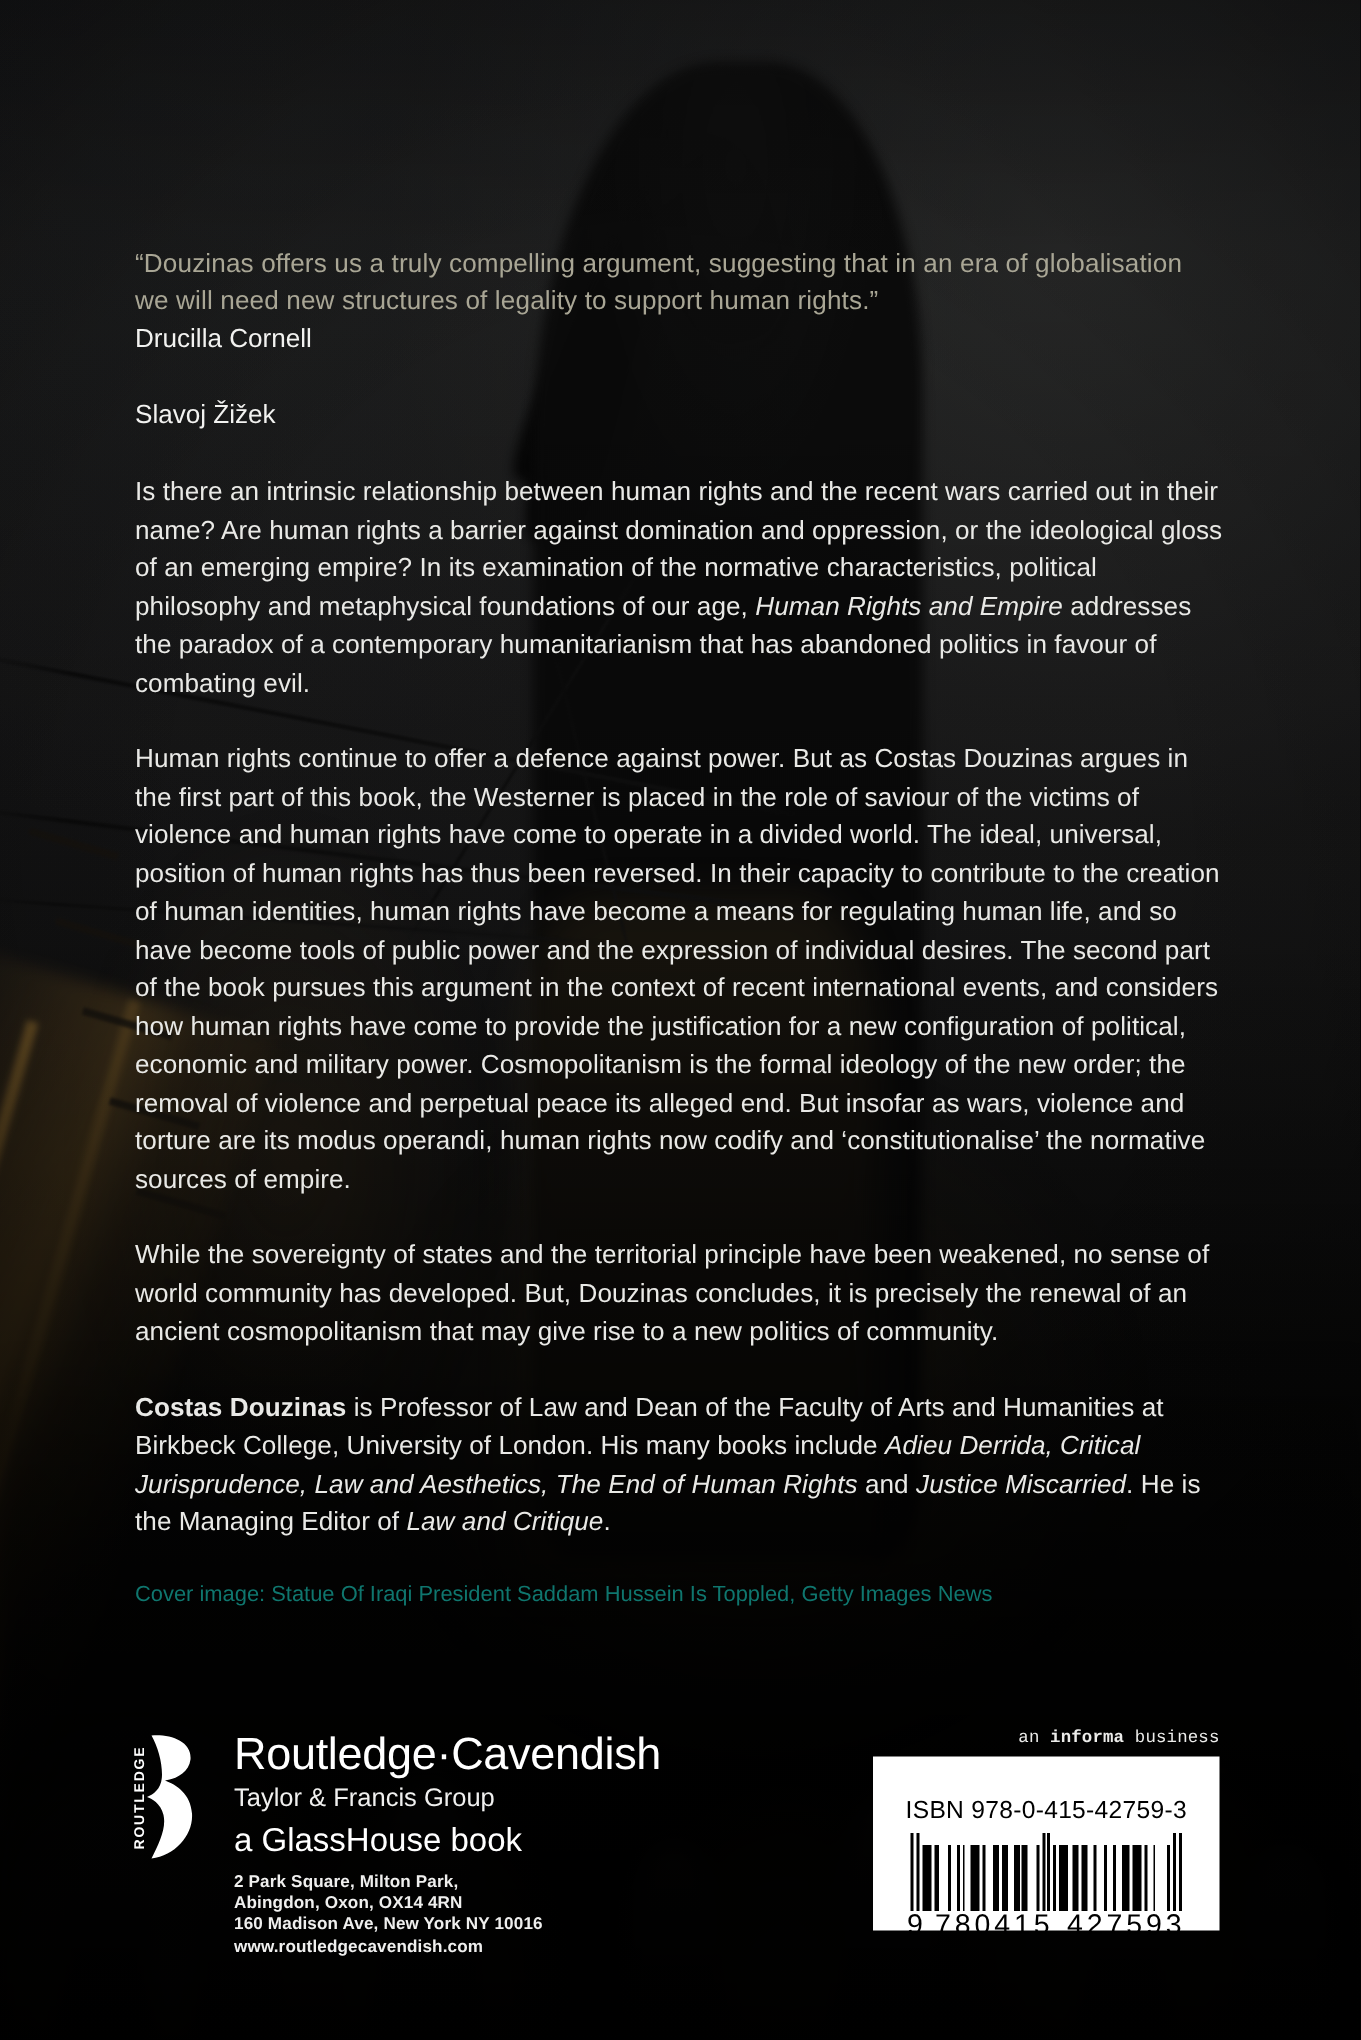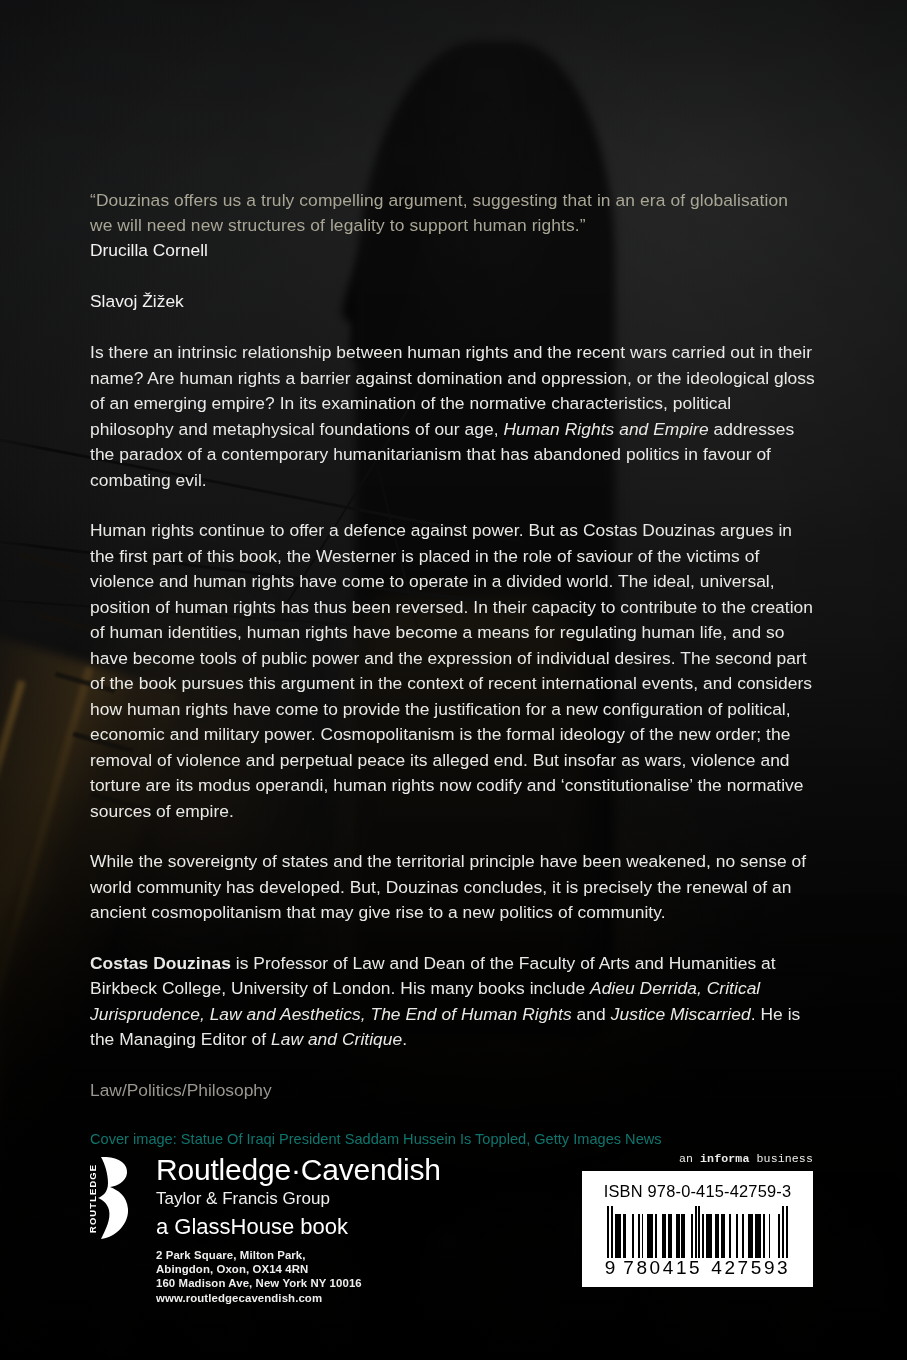--- a/index.html
+++ b/index.html
@@ -135,21 +135,21 @@
   }
 
   
   .vignette{
     position:absolute;inset:0;
     background:
       radial-gradient(130% 92% at 50% 40%, rgba(0,0,0,0) 26%, rgba(0,0,0,.34) 70%, rgba(0,0,0,.82) 100%),
       linear-gradient(180deg, rgba(0,0,0,.30) 0%, rgba(0,0,0,.18) 12%, rgba(0,0,0,.22) 46%, rgba(0,0,0,.62) 78%, rgba(0,0,0,.94) 100%);
   }
   .blurb{
-    position:absolute;left:90px;right:92px;top:188px;
+    position:absolute;left:90px;right:92px;top:163px;
   }
   p{margin:0;}
   .quote{
     color:#a9a695;
     font-size:17.4px;
     line-height:25px;
     letter-spacing:.1px;
   }
   .attrib{
     color:#f2f2f0;
@@ -227,20 +227,21 @@
   .barcode-box{
     background:#fff;
     padding:11px 14px 9px 14px;
     box-sizing:border-box;
     width:231px;height:116px;
   }
   .isbn-line{
     color:#000;font-size:16.4px;text-align:center;
     letter-spacing:.2px;margin-bottom:5px;
     font-family:"Liberation Sans","DejaVu Sans",sans-serif;
+    margin-top:16px;
   }
   .bars{
     height:52px;display:flex;align-items:flex-end;
     justify-content:center;gap:0;
   }
   .bars span{display:block;background:#000;}
   .digits{
     display:flex;justify-content:center;align-items:center;
     font-size:19px;color:#000;letter-spacing:1px;margin-top:-1px;
     font-family:"Liberation Sans","DejaVu Sans",sans-serif;
@@ -302,21 +303,20 @@
     <p class="attrib">Slavoj Žižek</p>
 
     <p class="body-p"><span>Is there an intrinsic relationship between human rights and the recent wars carried out in their name? Are human rights a barrier against domination and oppression, or the ideological gloss of an emerging empire? In its examination of the normative characteristics, political philosophy and metaphysical foundations of our age, </span><i>Human Rights and Empire</i><span> addresses the paradox of a contemporary humanitarianism that has abandoned politics in favour of combating evil.</span></p>
 
     <p class="body-p">Human rights continue to offer a defence against power. But as Costas Douzinas argues in the first part of this book, the Westerner is placed in the role of saviour of the victims of violence and human rights have come to operate in a divided world. The ideal, universal, position of human rights has thus been reversed. In their capacity to contribute to the creation of human identities, human rights have become a means for regulating human life, and so have become tools of public power and the expression of individual desires. The second part of the book pursues this argument in the context of recent international events, and considers how human rights have come to provide the justification for a new configuration of political, economic and military power. Cosmopolitanism is the formal ideology of the new order; the removal of violence and perpetual peace its alleged end. But insofar as wars, violence and torture are its modus operandi, human rights now codify and ‘constitutionalise’ the normative sources of empire.</p>
 
     <p class="body-p">While the sovereignty of states and the territorial principle have been weakened, no sense of world community has developed. But, Douzinas concludes, it is precisely the renewal of an ancient cosmopolitanism that may give rise to a new politics of community.</p>
 
     <p class="body-p"><b>Costas Douzinas</b><span> is Professor of Law and Dean of the Faculty of Arts and Humanities at Birkbeck College, University of London. His many books include </span><i>Adieu Derrida, Critical Jurisprudence, Law and Aesthetics, The End of Human Rights</i><span> and </span><i>Justice Miscarried</i><span>. He is the Managing Editor of </span><i>Law and Critique</i><span>.</span></p>
 
-    <p class="subject">Law/Politics/Philosophy</p>
 
     <p class="credit">Cover image: Statue Of Iraqi President Saddam Hussein Is Toppled, Getty Images News</p>
   </div>
 
   <div class="publisher">
     <div class="rlogo">
       <div class="vert">ROUTLEDGE</div>
       <svg width="34" height="86" viewBox="0 0 34 86">
         <path fill="#ffffff" d="M4 2 C17 1 31 6 30 18 C29 27 20 31 13 32 C21 35 30 41 31 54 C32 68 20 82 4 84 C9 74 14 64 12 55 C10 47 4 44 1 43 C6 41 11 37 11 28 C11 19 8 9 4 2 Z"></path>
       </svg>

